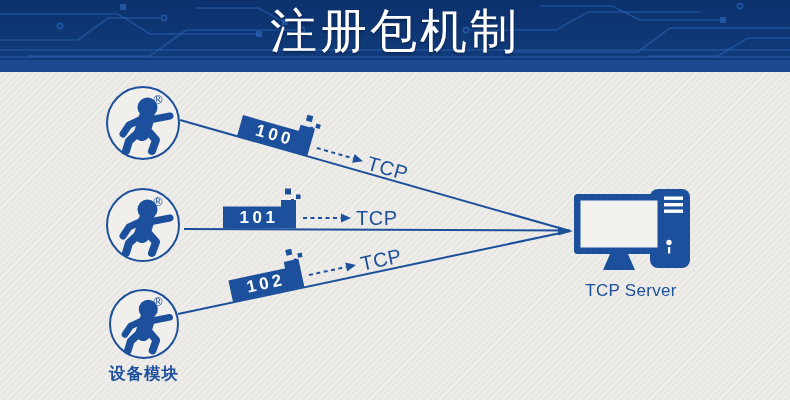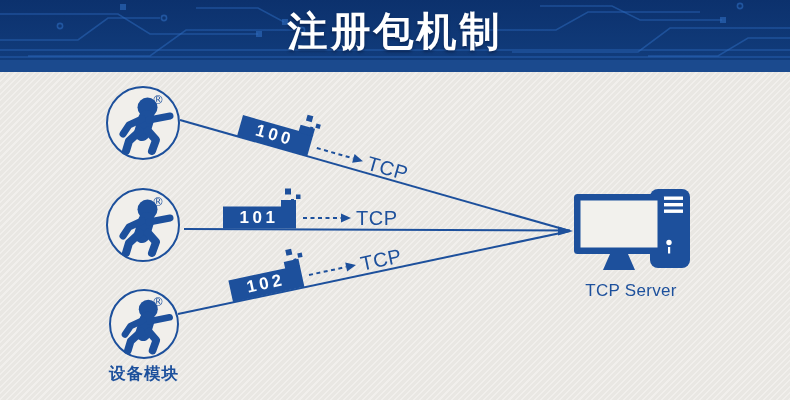--- a/index.html
+++ b/index.html
@@ -21,21 +21,21 @@
   }
   .hdr{
     position:absolute;top:0;left:0;width:790px;height:72px;
     background:linear-gradient(180deg,var(--header-bg-1) 0%,var(--header-bg-2) 100%);
     display:flex;align-items:center;justify-content:center;
   }
   .hdr-band{position:absolute;left:0;bottom:0;width:100%;height:12px;background:var(--header-band);}
   .hdr-circuit{position:absolute;left:0;top:0;}
   .hdr-title{
     position:relative;margin:0;padding-bottom:10px;z-index:2;
-    color:#ffffff;font-size:40px;font-weight:bold;letter-spacing:3px;
+    color:#ffffff;font-size:47px;font-weight:normal;letter-spacing:3px;
     text-shadow:0 2px 3px rgba(0,0,20,0.35);
     font-family:"Liberation Sans","DejaVu Sans",sans-serif;
   }
   .diagram{position:absolute;left:0;top:0;}
   .acc-fill{fill:var(--accent);}
   .acc-stroke{stroke:var(--accent);fill:none;}
   .trace{stroke:var(--trace);fill:none;opacity:0.5;}
   .trace-node{fill:var(--trace);opacity:0.6;}
   .trace-ring{stroke:var(--trace);fill:none;opacity:0.6;}
   .badge-bg{fill:#f1efeb;}

